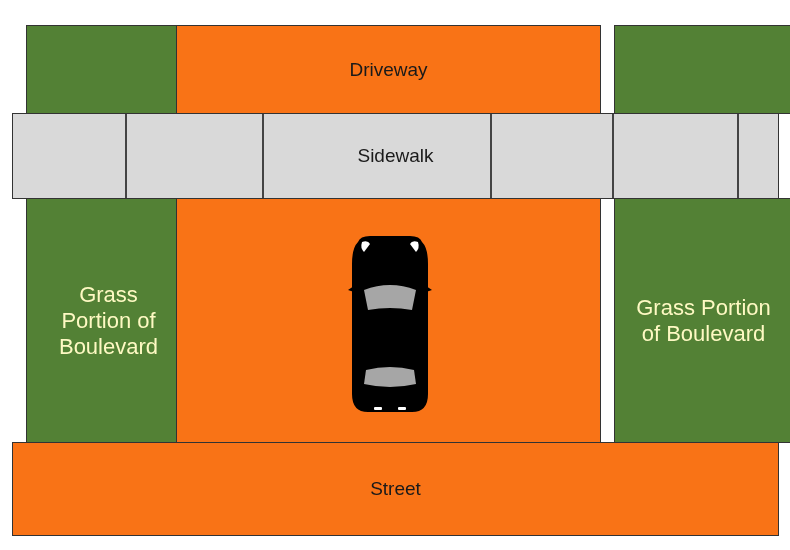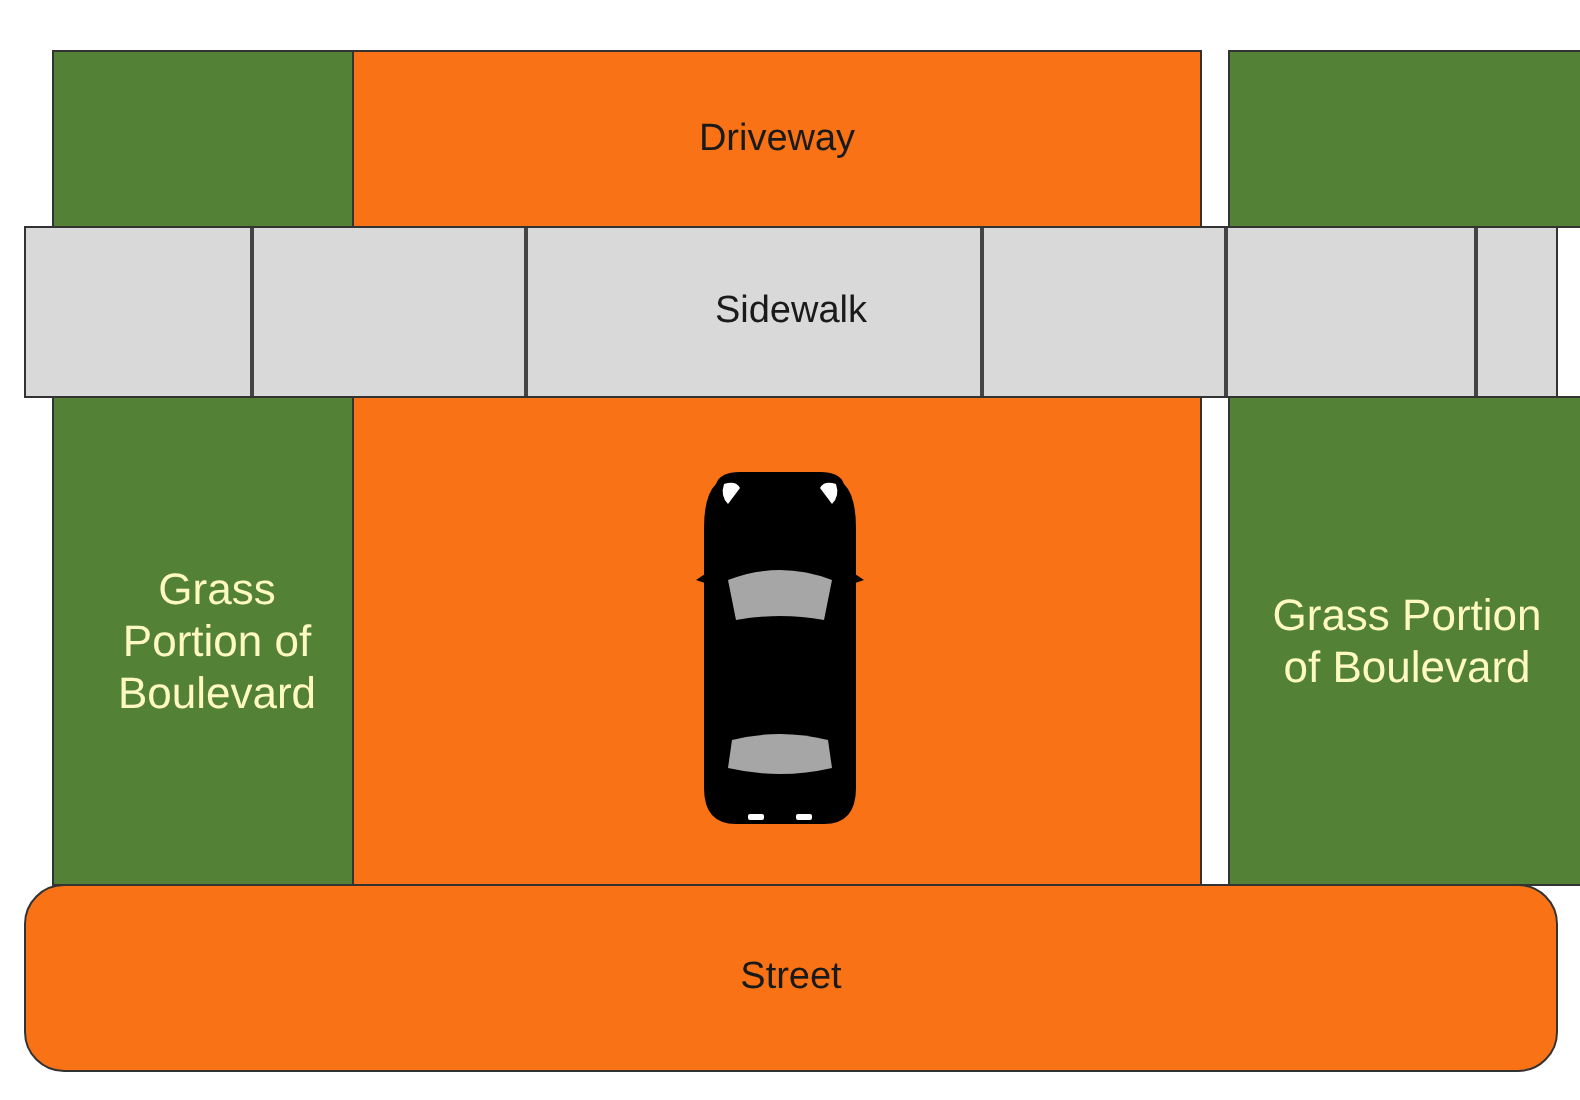--- a/index.html
+++ b/index.html
@@ -30,21 +30,21 @@
 <div class="div" style="left:737px;top:114px;height:84px;"></div>
 
 <div class="blk grass" style="left:12px;top:198px;width:165px;height:245px;">
     <span style="width:120px;">Grass Portion of Boulevard</span>
   </div>
 <div class="blk gray" style="left:176px;top:198px;width:425px;height:245px;"></div>
 <div class="blk grass" style="left:600px;top:198px;width:179px;height:245px;">
     <span style="width:150px;">Grass Portion of Boulevard</span>
   </div>
 
-<div class="blk gray" style="left:12px;top:442px;width:767px;height:94px;border-radius:20px;">
+<div class="blk gray" style="left:12px;top:442px;width:767px;height:94px;">
     <span>Street</span>
   </div>
 
 <svg id="car" viewBox="0 0 88 180">
   <path d="M12 8 Q14 2 24 2 L64 2 Q74 2 76 8 Q82 14 82 30 L82 160 Q82 178 66 178 L22 178 Q6 178 6 160 L6 30 Q6 14 12 8 Z" fill="#000"></path>
   <path d="M2 56 L8 52 L8 58 Z" fill="#000"></path>
   <path d="M86 56 L80 52 L80 58 Z" fill="#000"></path>
   <path d="M16 8 Q22 6 24 10 L18 18 Q14 14 16 8 Z" fill="#fff"></path>
   <path d="M72 8 Q66 6 64 10 L70 18 Q74 14 72 8 Z" fill="#fff"></path>
   <path d="M18 56 Q44 46 70 56 L66 76 Q44 72 22 76 Z" fill="#a6a6a6"></path>

